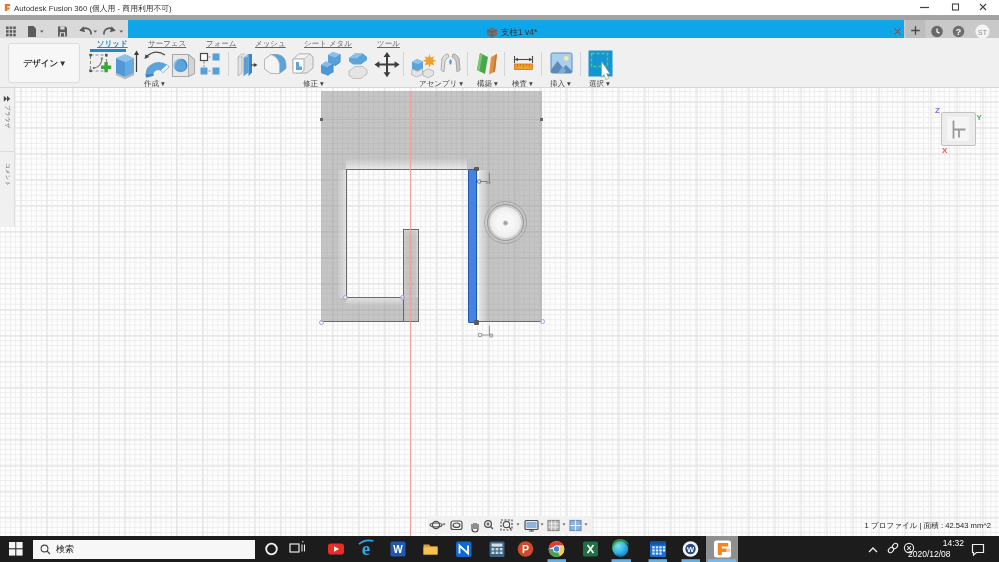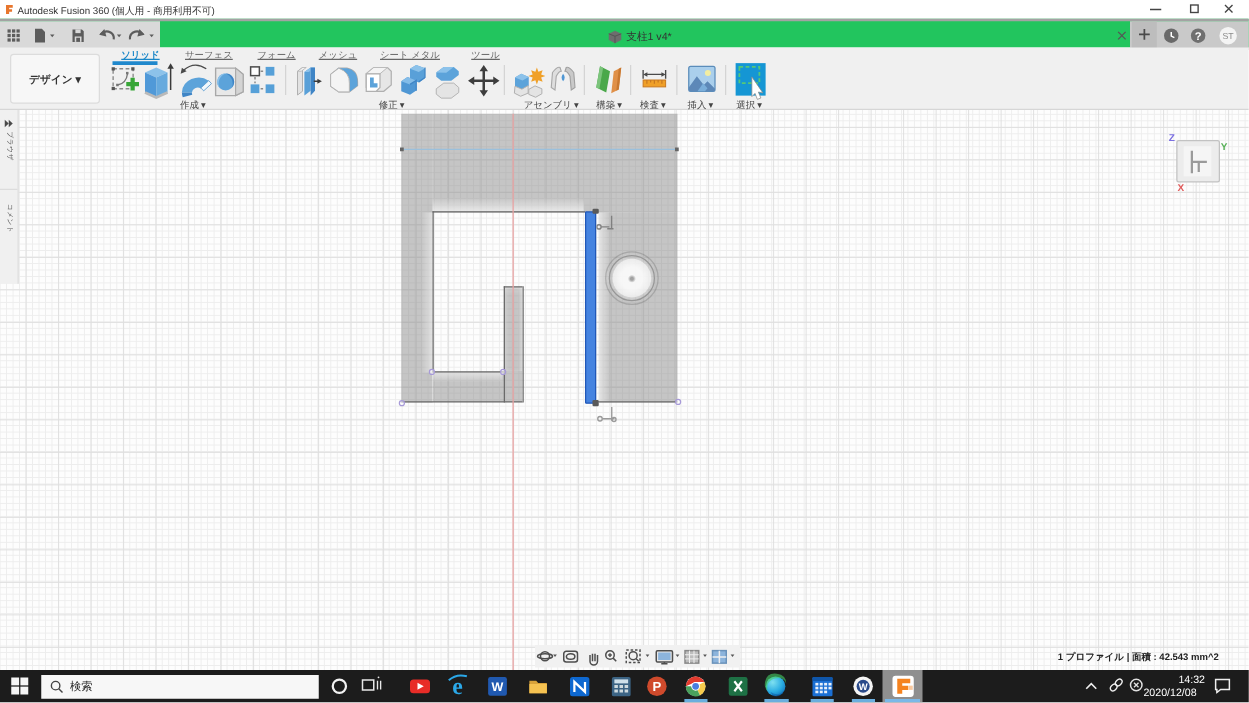--- a/index.html
+++ b/index.html
@@ -2,21 +2,21 @@
 <html><head><meta charset="utf-8">
 <style>
   html,body{margin:0;padding:0;}
   body{width:999px;height:562px;position:relative;overflow:hidden;
        font-family:"Liberation Sans",sans-serif;background:#fff;}
   .abs{position:absolute;}
   
   #titlebar{left:0;top:0;width:921px;height:15px;background:#ffffff;}
   #title-text{left:14px;top:3px;font-size:7.8px;color:#333;}
   
-  #row2{left:0;top:15px;width:999px;height:23px;background:#22c55e;border-top:2px solid #a3a3a3;box-sizing:border-box;}
+  #row2{left:0;top:15px;width:999px;height:23px;background:#0ea5e9;border-top:5px solid #a3a3a3;box-sizing:border-box;}
   #qat{left:0;top:0;width:128px;height:23px;background:#d9d9d9;}
   #row2right{left:904px;top:0;width:95px;height:23px;background:#c9c9c9;}
   
   #toolbar{left:0;top:38px;width:999px;height:50px;background:#f0f0f0;border-bottom:1px solid #d6d6d6;box-sizing:border-box;}
   #designbtn{left:8px;top:5px;width:70px;height:38px;background:#f7f7f7;border:1px solid #dcdcdc;border-radius:3px;
              font-size:8.5px;font-weight:bold;color:#333;text-align:center;line-height:38px;}
   .tab{top:1px;font-size:7.5px;color:#666;text-decoration:underline;}
   .tab.active{color:#1a87c8;font-weight:bold;}
   #tabline{left:90px;top:11px;width:36px;height:3px;background:#2088cc;}
   .tlabel{top:40.5px;font-size:7.5px;color:#444;white-space:nowrap;font-family:Liberation Serif, serif;}
@@ -32,21 +32,21 @@
     background-position:20.5px 13.5px,20.5px 13.5px,4.9px 3.1px,4.9px 3.1px;}
   .gray{background:rgba(134,134,134,0.47);}
   .skline{background:#6a6a6a;}
   .lav{border:1px solid #a79ad8;border-radius:50%;width:5px;height:5px;box-sizing:border-box;background:rgba(255,255,255,0.55);}
   
   #lstrip{left:0;top:88px;width:15px;height:139px;background:#f0f0f0;border-right:1px solid #ddd;box-sizing:border-box;}
   .vtext{transform:rotate(90deg);transform-origin:0 0;font-size:5.5px;color:#555;left:11px;white-space:nowrap;letter-spacing:0.3px;}
   
   #bnav{left:428px;top:516px;width:164px;height:18px;background:#f1f1f1;}
   
-  #status{right:24px;top:521px;font-size:7.6px;font-weight:bold;color:#222;margin-left:28px;}
+  #status{right:8px;top:521px;font-size:7.6px;font-weight:normal;color:#222;margin-left:28px;}
   
   #taskbar{left:0;top:536px;width:999px;height:26px;background:#1c1c1c;padding-left:43px;}
   #searchbox{left:33px;top:3.5px;width:222px;height:19px;background:#f7f7f7;box-sizing:border-box;}
   .tray{color:#fff;}
 </style></head>
 <body>
 
   <div class="abs" id="titlebar">
     <svg class="abs" style="left:2.5px;top:2.5px" width="9" height="9" viewBox="0 0 10 10">
       <rect x="0" y="0" width="10" height="10" rx="1.5" fill="#fff"></rect>
@@ -510,17 +510,17 @@
         <g stroke="#eee" stroke-width="1.1" fill="none">
           <ellipse cx="5" cy="9" rx="3" ry="2.2" transform="rotate(-45 5 9)"></ellipse>
           <ellipse cx="9" cy="5" rx="3" ry="2.2" transform="rotate(-45 9 5)"></ellipse>
         </g>
       </svg></div>
     <div class="abs tray" style="left:902px;top:5px;"><svg width="14" height="14" viewBox="0 0 14 14">
         <circle cx="7" cy="7" r="4.6" fill="none" stroke="#e0e0e0" stroke-width="1.2"></circle>
         <path d="M5.2 5.2 l3.6 3.6 M8.8 5.2 l-3.6 3.6" stroke="#e0e0e0" stroke-width="1.1"></path>
       </svg></div>
     <div class="abs tray" style="left:920px;top:2px;width:44px;text-align:right;font-size:8.5px;">14:32</div>
-    <div class="abs tray" style="left:908px;top:13px;width:56px;text-align:center;font-size:8.5px;">2020/12/08</div>
+    <div class="abs tray" style="left:908px;top:13px;width:56px;text-align:left;font-size:8.5px;">2020/12/08</div>
     <div class="abs tray" style="left:971px;top:6px;"><svg width="14" height="13" viewBox="0 0 14 13">
         <path d="M1.5 1.5 h11 v8 h-7 l-3 2.5 v-2.5 h-1 Z" fill="none" stroke="#eee" stroke-width="1.2"></path>
       </svg></div>
   </div>
 
 </body></html>

